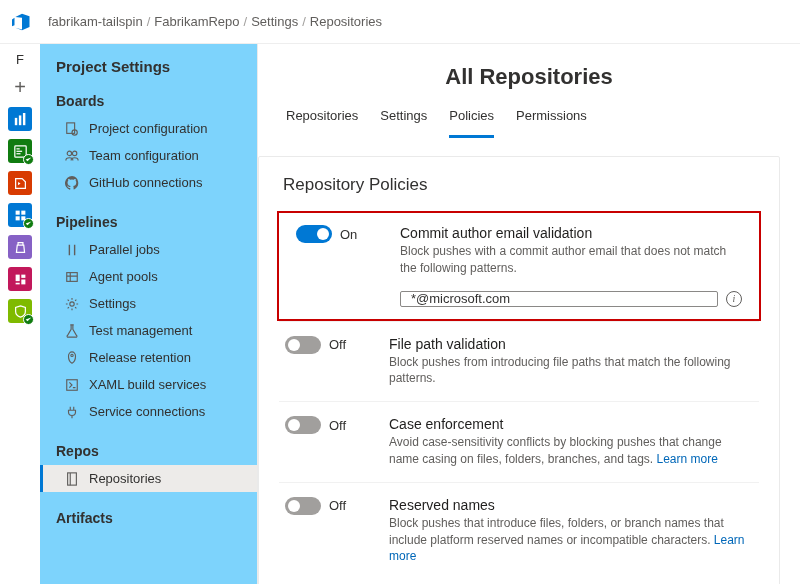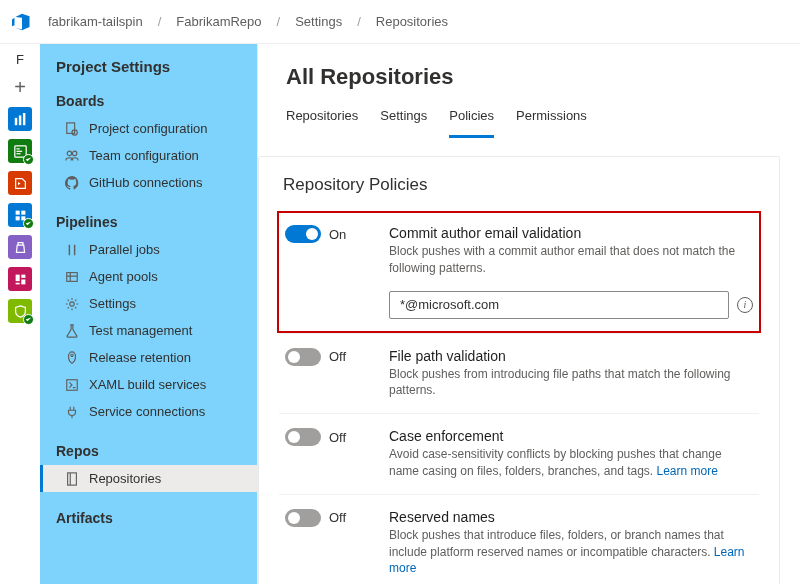--- a/index.html
+++ b/index.html
@@ -22,21 +22,21 @@
     padding: 0 8px;
     gap: 4px;
     border-bottom: 1px solid #eee;
   }
   .top-bar .logo {
     width: 28px; height: 28px;
     display:flex;align-items:center;justify-content:center;
     color:#0078d4;
   }
   .breadcrumb {
-    display:flex;align-items:flex-start;gap:15px;
+    display:flex;align-items:flex-start;gap:4px;
     color:#605e5c;margin-left:8px;font-size:13px;
   }
   .breadcrumb span.sep{color:#a19f9d;}
   .content {
     flex:1;display:flex;min-height:0;
   }
   .nav-rail {
     width:40px;background:#fff;display:flex;flex-direction:column;
     align-items:center;padding-top:8px;gap:8px;
     position:relative;
@@ -70,21 +70,21 @@
   .side-item.selected::before{
     content:"";position:absolute;left:0;top:0;bottom:0;width:3px;background:#0078d4;
   }
   .main {
     flex:1;display:flex;flex-direction:column;overflow:auto;
   }
   .main-header {
     padding:20px 28px 0;
   }
   .main-header h1 {
-    font-size:22px;font-weight:600;margin:0 0 12px;
+    font-size:22px;font-weight:600;margin:0 12px 12px;text-align:center;
   }
   .tabs {
     display:flex;gap:22px;margin-top:6px;
   }
   .tab {
     padding:6px 0 12px;font-size:13px;color:#323130;cursor:pointer;
     border-bottom:3px solid transparent;
   }
   .tab.active {
     border-bottom-color:#0078d4;font-weight:400;
@@ -94,40 +94,40 @@
   }
   .panel h2 {
     font-size:17px;font-weight:400;margin:0 0 16px 4px;
   }
   .policy {
     display:flex;align-items:flex-start;padding:14px 6px;gap:18px;
     border-top:1px solid #f1f1f1;
   }
   .policy:first-of-type{border-top:none}
   .policy.highlight{
-    border:2px solid #c80000;padding:12px 6px;margin:0 -2px;
+    border:2px solid #c80000;padding:12px 17px;margin:0 -2px;
   }
   .toggle-col{display:flex;align-items:center;gap:8px;width:86px;flex-shrink:0}
   .toggle {
     width:36px;height:18px;border-radius:9px;background:#a19f9d;position:relative;
     cursor:pointer;
   }
   .toggle .knob{
     width:12px;height:12px;border-radius:50%;background:#fff;position:absolute;top:3px;left:3px;
   }
   .toggle.on{background:#0078d4}
   .toggle.on .knob{left:21px}
   .toggle-label{font-size:13px;color:#323130}
   .policy-body{flex:1;min-width:0}
   .policy-title{font-size:14px;font-weight:500;margin:0 0 2px;color:#201f1e}
   .policy-desc{font-size:12px;color:#605e5c;line-height:1.4}
   .policy-desc a{color:#0067b8;cursor:pointer}
   .input-row{display:flex;align-items:center;gap:8px;margin-top:14px}
   .input-row input{
-    flex:1;height:28px;border:1px solid #8a8886;border-radius:2px;
+    flex:1;height:16px;border:1px solid #8a8886;border-radius:2px;
     padding:0 10px;font-size:13px;font-family:inherit;color:#323130;
   }
   .info-icon{width:16px;height:16px;border:1px solid #605e5c;border-radius:50%;
     display:flex;align-items:center;justify-content:center;font-size:10px;color:#605e5c;font-style:italic;font-family:Georgia,serif}
   .badge-check{
     position:absolute;right:-2px;bottom:-2px;width:11px;height:11px;border-radius:50%;
     background:#107c10;border:1.5px solid #fff;display:flex;align-items:center;justify-content:center;
   }
   .badge-check svg{width:7px;height:7px}
 </style>

